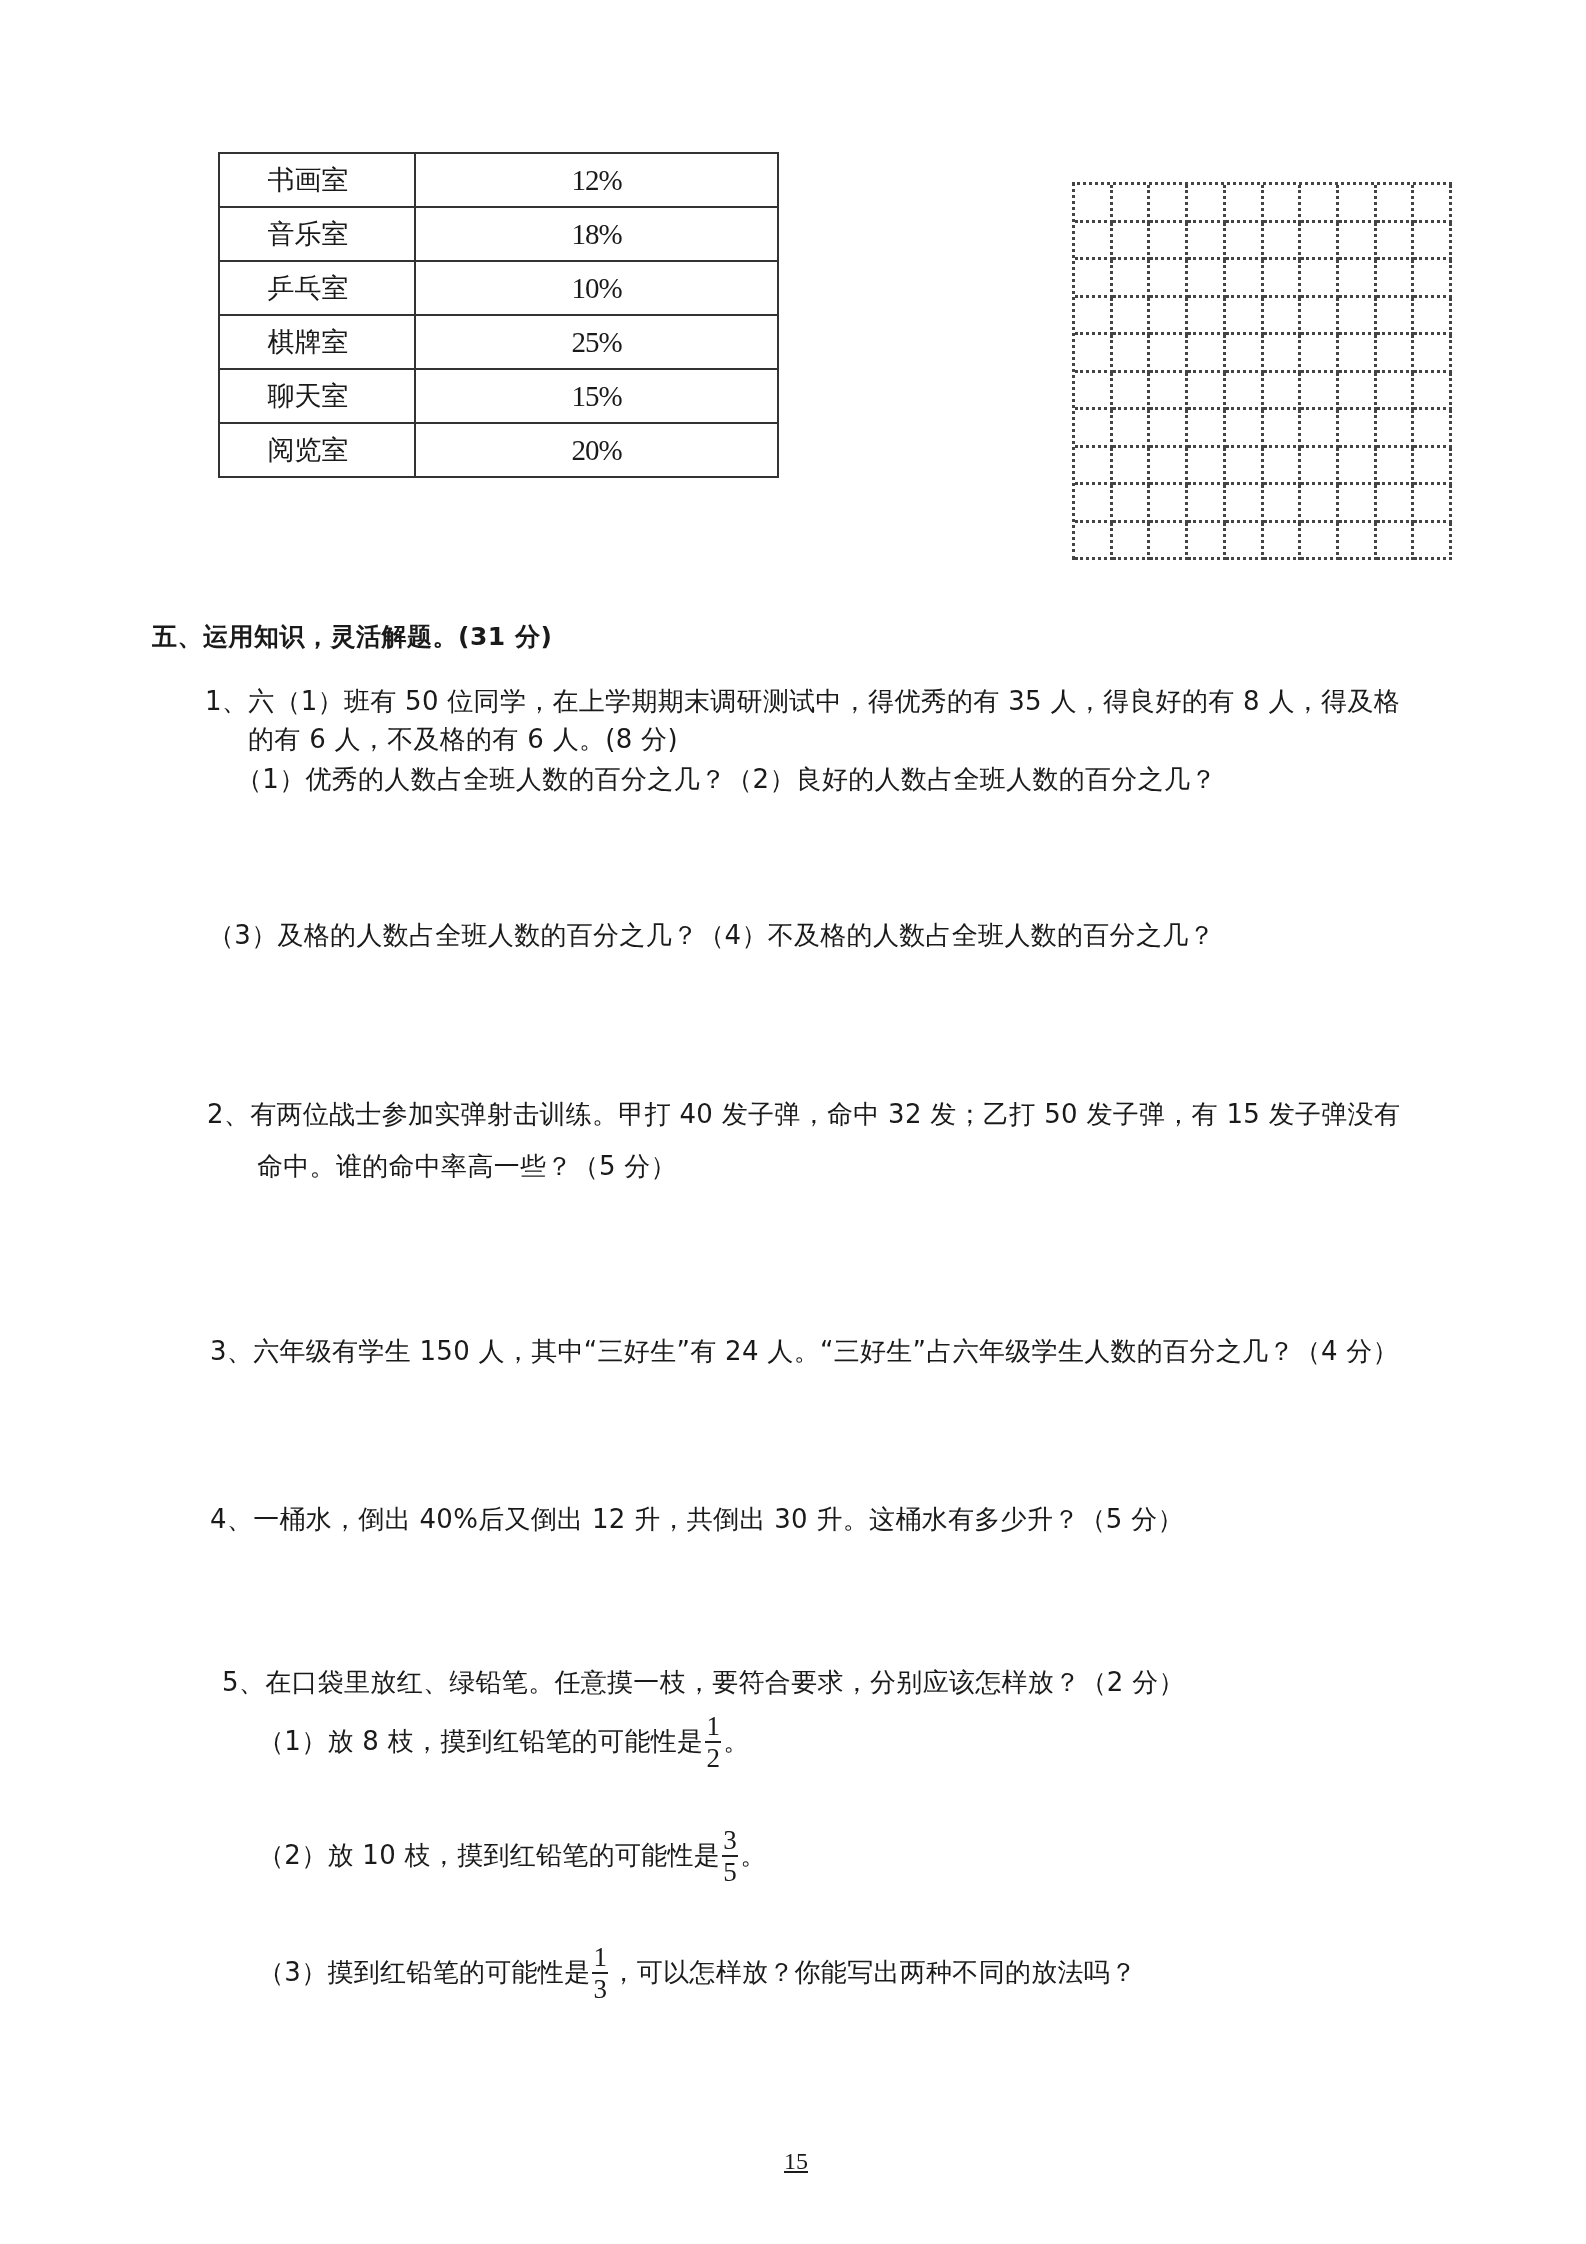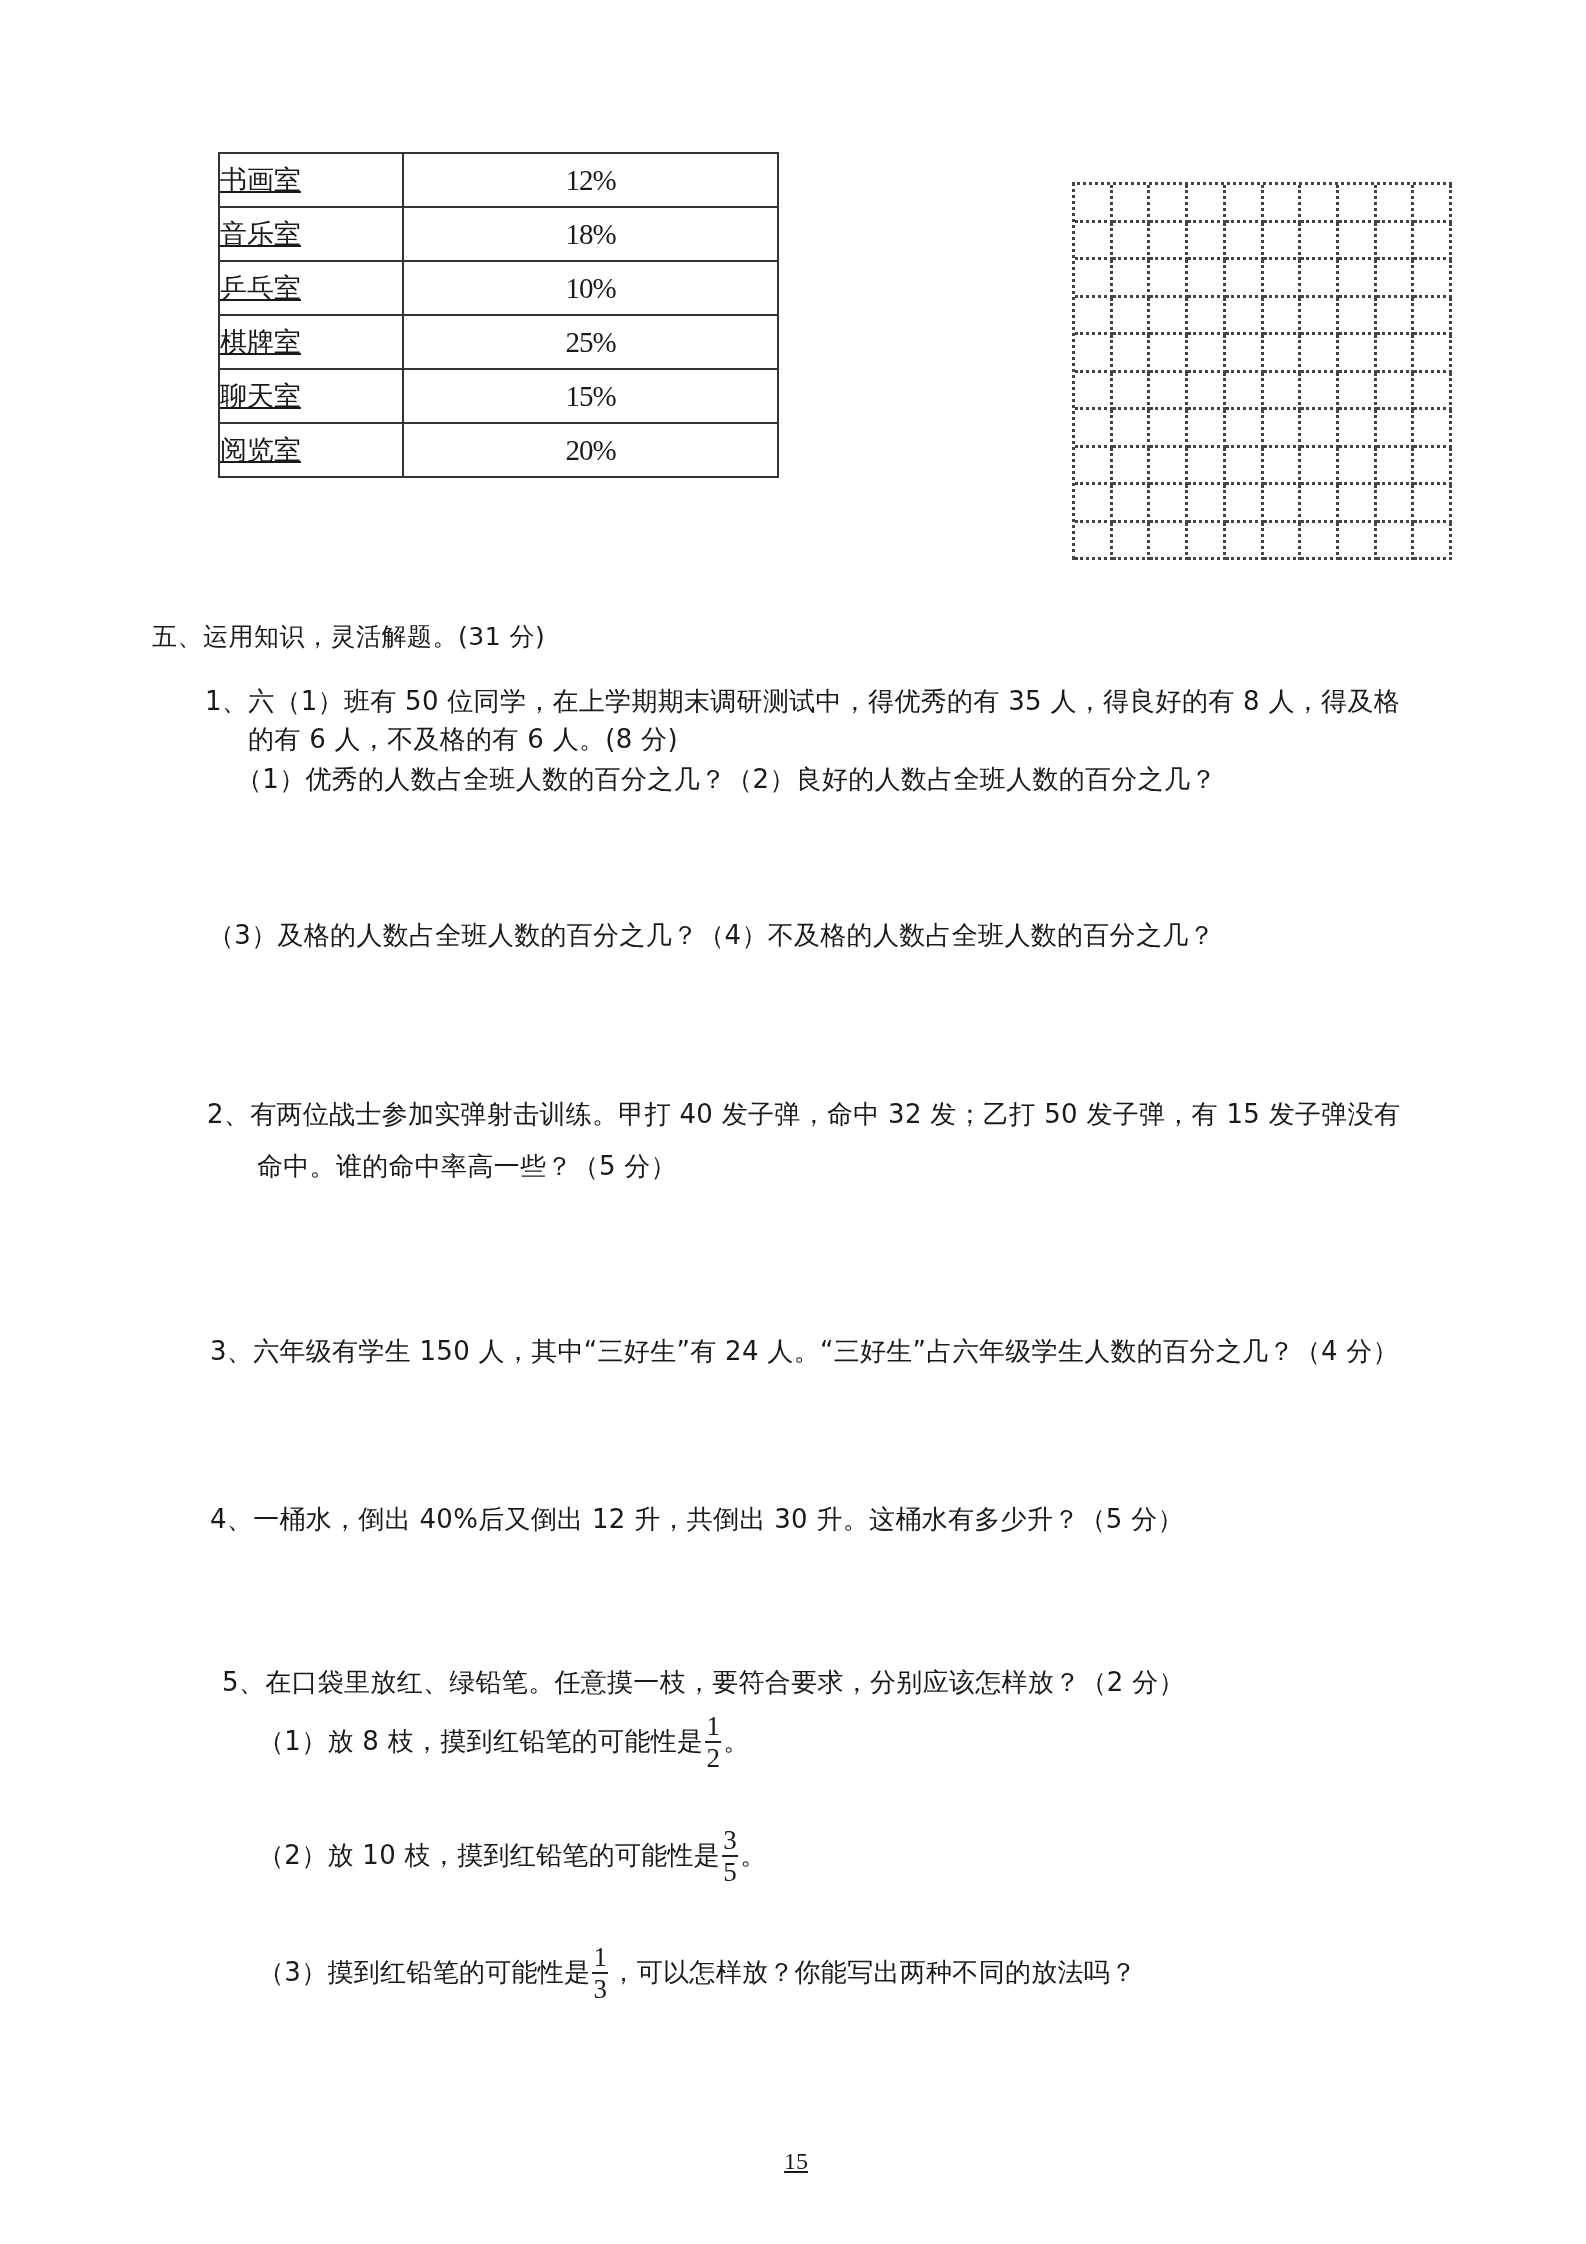--- a/index.html
+++ b/index.html
@@ -12,35 +12,35 @@
 
   
   .rooms-table {
     position: absolute; left: 218px; top: 152px;
     width: 561px; border-collapse: collapse;
   }
   .rooms-table td {
     border: 2px solid #333; height: 52px; padding: 0;
     font-size: 27px; text-align: center; vertical-align: middle;
   }
-  .rooms-table td.name { width: 176px; text-align: left; padding-right: 6px; text-decoration: underline; }
+  .rooms-table td.name { width: 176px; text-align: center; padding-right: 18px; }
   .rooms-table td.pct { font-family: "Liberation Serif", "DejaVu Serif", serif; font-size: 29px; letter-spacing: -1px; border-radius: 11px; }
 
   
   .grid {
     position: absolute; left: 1072px; top: 182px;
     width: 380px; height: 378px;
     display: grid; grid-template-columns: repeat(10, 1fr); grid-template-rows: repeat(10, 1fr);
     border-top: 3px dotted #444; border-left: 3px dotted #444;
     box-sizing: border-box;
   }
   .grid .cell { border-right: 3px dotted #444; border-bottom: 3px dotted #444; }
 
   .section-title {
-    left: 152px; top: 620px; font-size: 25px; font-weight: normal; letter-spacing: 0.5px;
+    left: 152px; top: 620px; font-size: 25px; font-weight: bold; letter-spacing: 0.5px;
   }
   .q { font-size: 26px; letter-spacing: 0.3px; }
 
   .frac {
     display: inline-block; vertical-align: middle; text-align: center;
     font-family: "Liberation Serif", "DejaVu Serif", serif; font-size: 27px;
     line-height: 28px; margin: 0 2px;
   }
   .frac .n { display: block; }
   .frac .bar { display: block; border-top: 2px solid #222; width: 16px; margin: 1px auto; }

